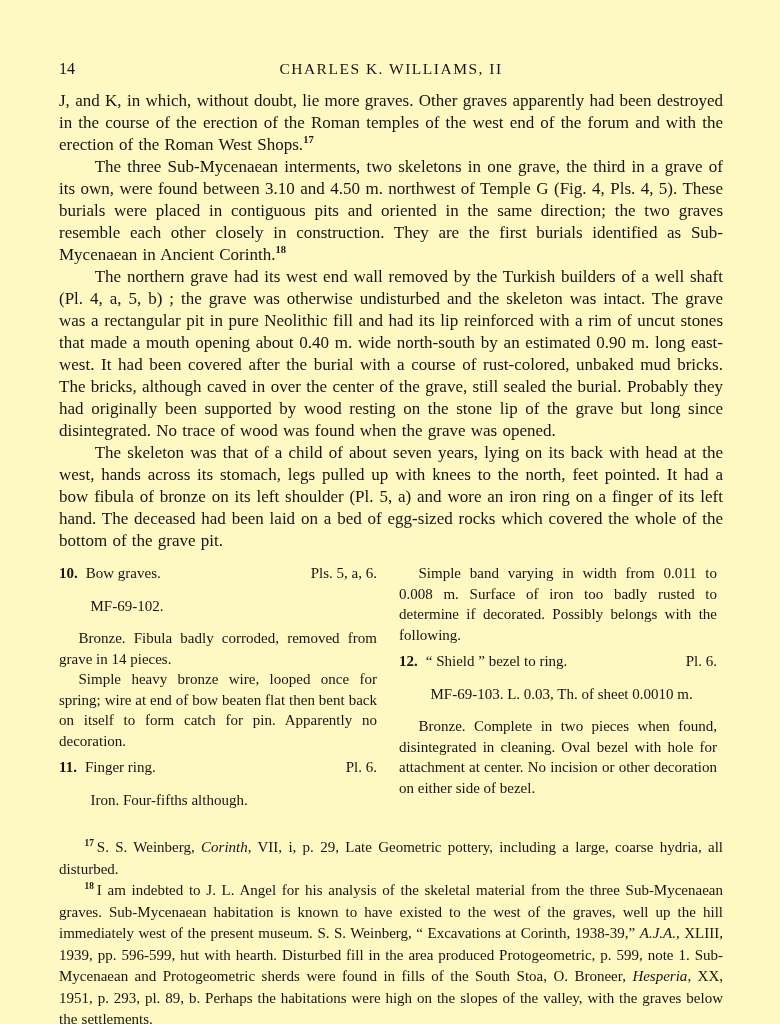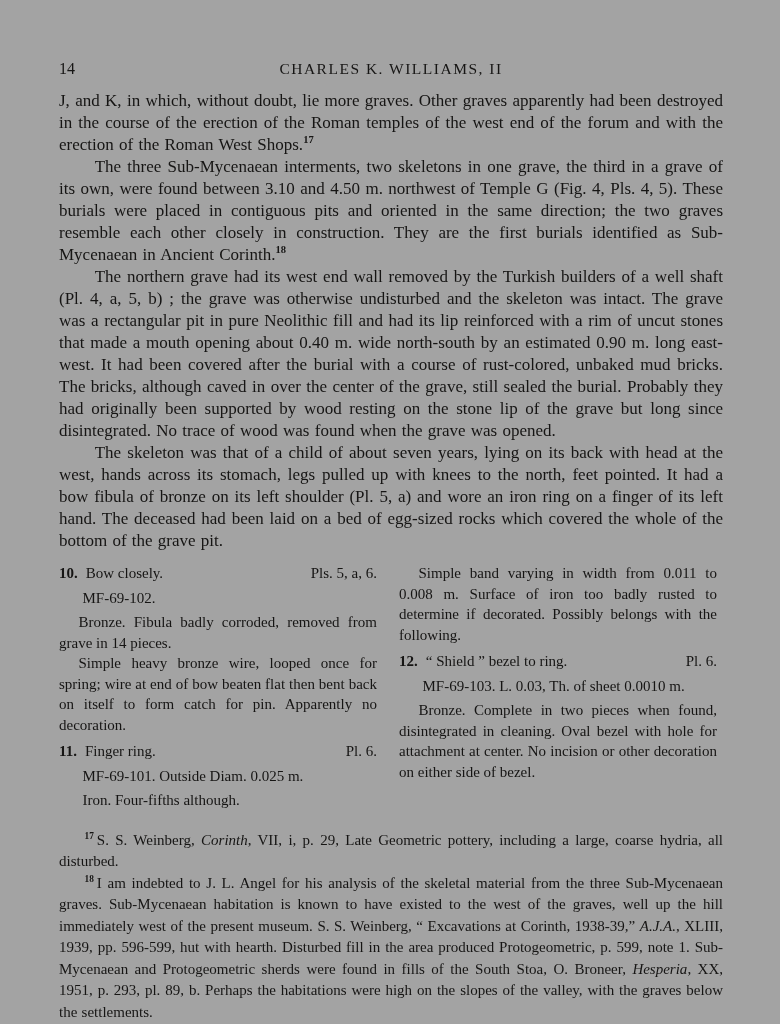--- a/index.html
+++ b/index.html
@@ -1,21 +1,21 @@
 <!DOCTYPE html>
 <html><head>
 <meta charset="utf-8">
 <style>
   html, body { margin: 0; padding: 0; background: #e8e8e6; }
   .page {
     position: relative;
     width: 780px;
     height: 1024px;
     margin: 0 auto;
-    background: #a3a3a3;
+    background: #fef9c3;
     color: #161514;
     font-family: "Liberation Serif", serif;
     overflow: hidden;
   }
   .content {
     position: absolute;
     left: 59px;
     top: 58px;
     width: 664px;
   }
@@ -64,21 +64,21 @@
   .catalog .col { width: 318px; }
   .entry-head {
     display: flex;
     align-items: baseline;
     margin: 0;
   }
   .entry-head.gap-above { margin-top: 6px; }
   .entry-num { font-weight: bold; margin-right: 8px; white-space: nowrap; }
   .entry-title { white-space: nowrap; }
   .entry-plate { margin-left: auto; white-space: nowrap; }
-  .cat-line { margin: 4px; padding-left: 1.3em; }
+  .cat-line { margin: 12px; padding-left: 1.3em; }
   .cat-para { margin: 0; text-indent: 1.3em; text-align: justify; }
   
   .footnotes {
     margin-top: 15px;
     font-size: 15px;
     line-height: 21.5px;
     text-align: justify;
     word-spacing: 0.5px;
   }
   .footnotes p { margin: 0; text-indent: 1.7em; }
@@ -108,35 +108,34 @@
       <p><span>The northern grave had its west end wall removed by the Turkish builders of a well shaft (Pl. 4, a, 5, b) ; the grave was otherwise undisturbed and the skeleton was intact.  The grave was a rectangular pit in pure Neolithic fill and had its lip reinforced with a rim of uncut stones that made a mouth opening about 0.40 m. wide north-south by an estimated 0.90 m. long east-west.  It had been covered after the burial with a course of rust-colored, unbaked mud bricks.  The bricks, although caved in over the center of the grave, still sealed the burial.  Probably they had originally been supported by wood resting on the stone lip of the grave but long since disintegrated.  No trace of wood was found when the grave was opened.</span></p>
       <p><span>The skeleton was that of a child of about seven years, lying on its back with head at the west, hands across its stomach, legs pulled up with knees to the north, feet pointed.  It had a bow fibula of bronze on its left shoulder (Pl. 5, a) and wore an iron ring on a finger of its left hand.  The deceased had been laid on a bed of egg-sized rocks which covered the whole of the bottom of the grave pit.</span></p>
     </div>
 
     <div class="catalog">
       <div class="col">
 
         <div>
           <div class="entry-head">
             <span class="entry-num">10.</span>
-            <span class="entry-title">Bow closely.</span>
+            <span class="entry-title">Bow graves.</span>
             <span class="entry-plate">Pls. 5, a, 6.</span>
           </div>
           <p class="cat-line">MF-69-102.</p>
           <p class="cat-para">Bronze.  Fibula badly corroded, removed from grave in 14 pieces.</p>
           <p class="cat-para">Simple heavy bronze wire, looped once for spring; wire at end of bow beaten flat then bent back on itself to form catch for pin.  Apparently no decoration.</p>
         </div>
 
         <div>
           <div class="entry-head gap-above">
             <span class="entry-num">11.</span>
             <span class="entry-title">Finger ring.</span>
             <span class="entry-plate">Pl. 6.</span>
           </div>
-          <p class="cat-line">MF-69-101.  Outside Diam. 0.025 m.</p>
           <p class="cat-line">Iron.  Four-fifths although.</p>
         </div>
 
       </div>
       <div class="col">
 
         <p class="cat-para">Simple band varying in width from 0.011 to 0.008 m.  Surface of iron too badly rusted to determine if decorated.  Possibly belongs with the following.</p>
 
         <div>
           <div class="entry-head gap-above">

